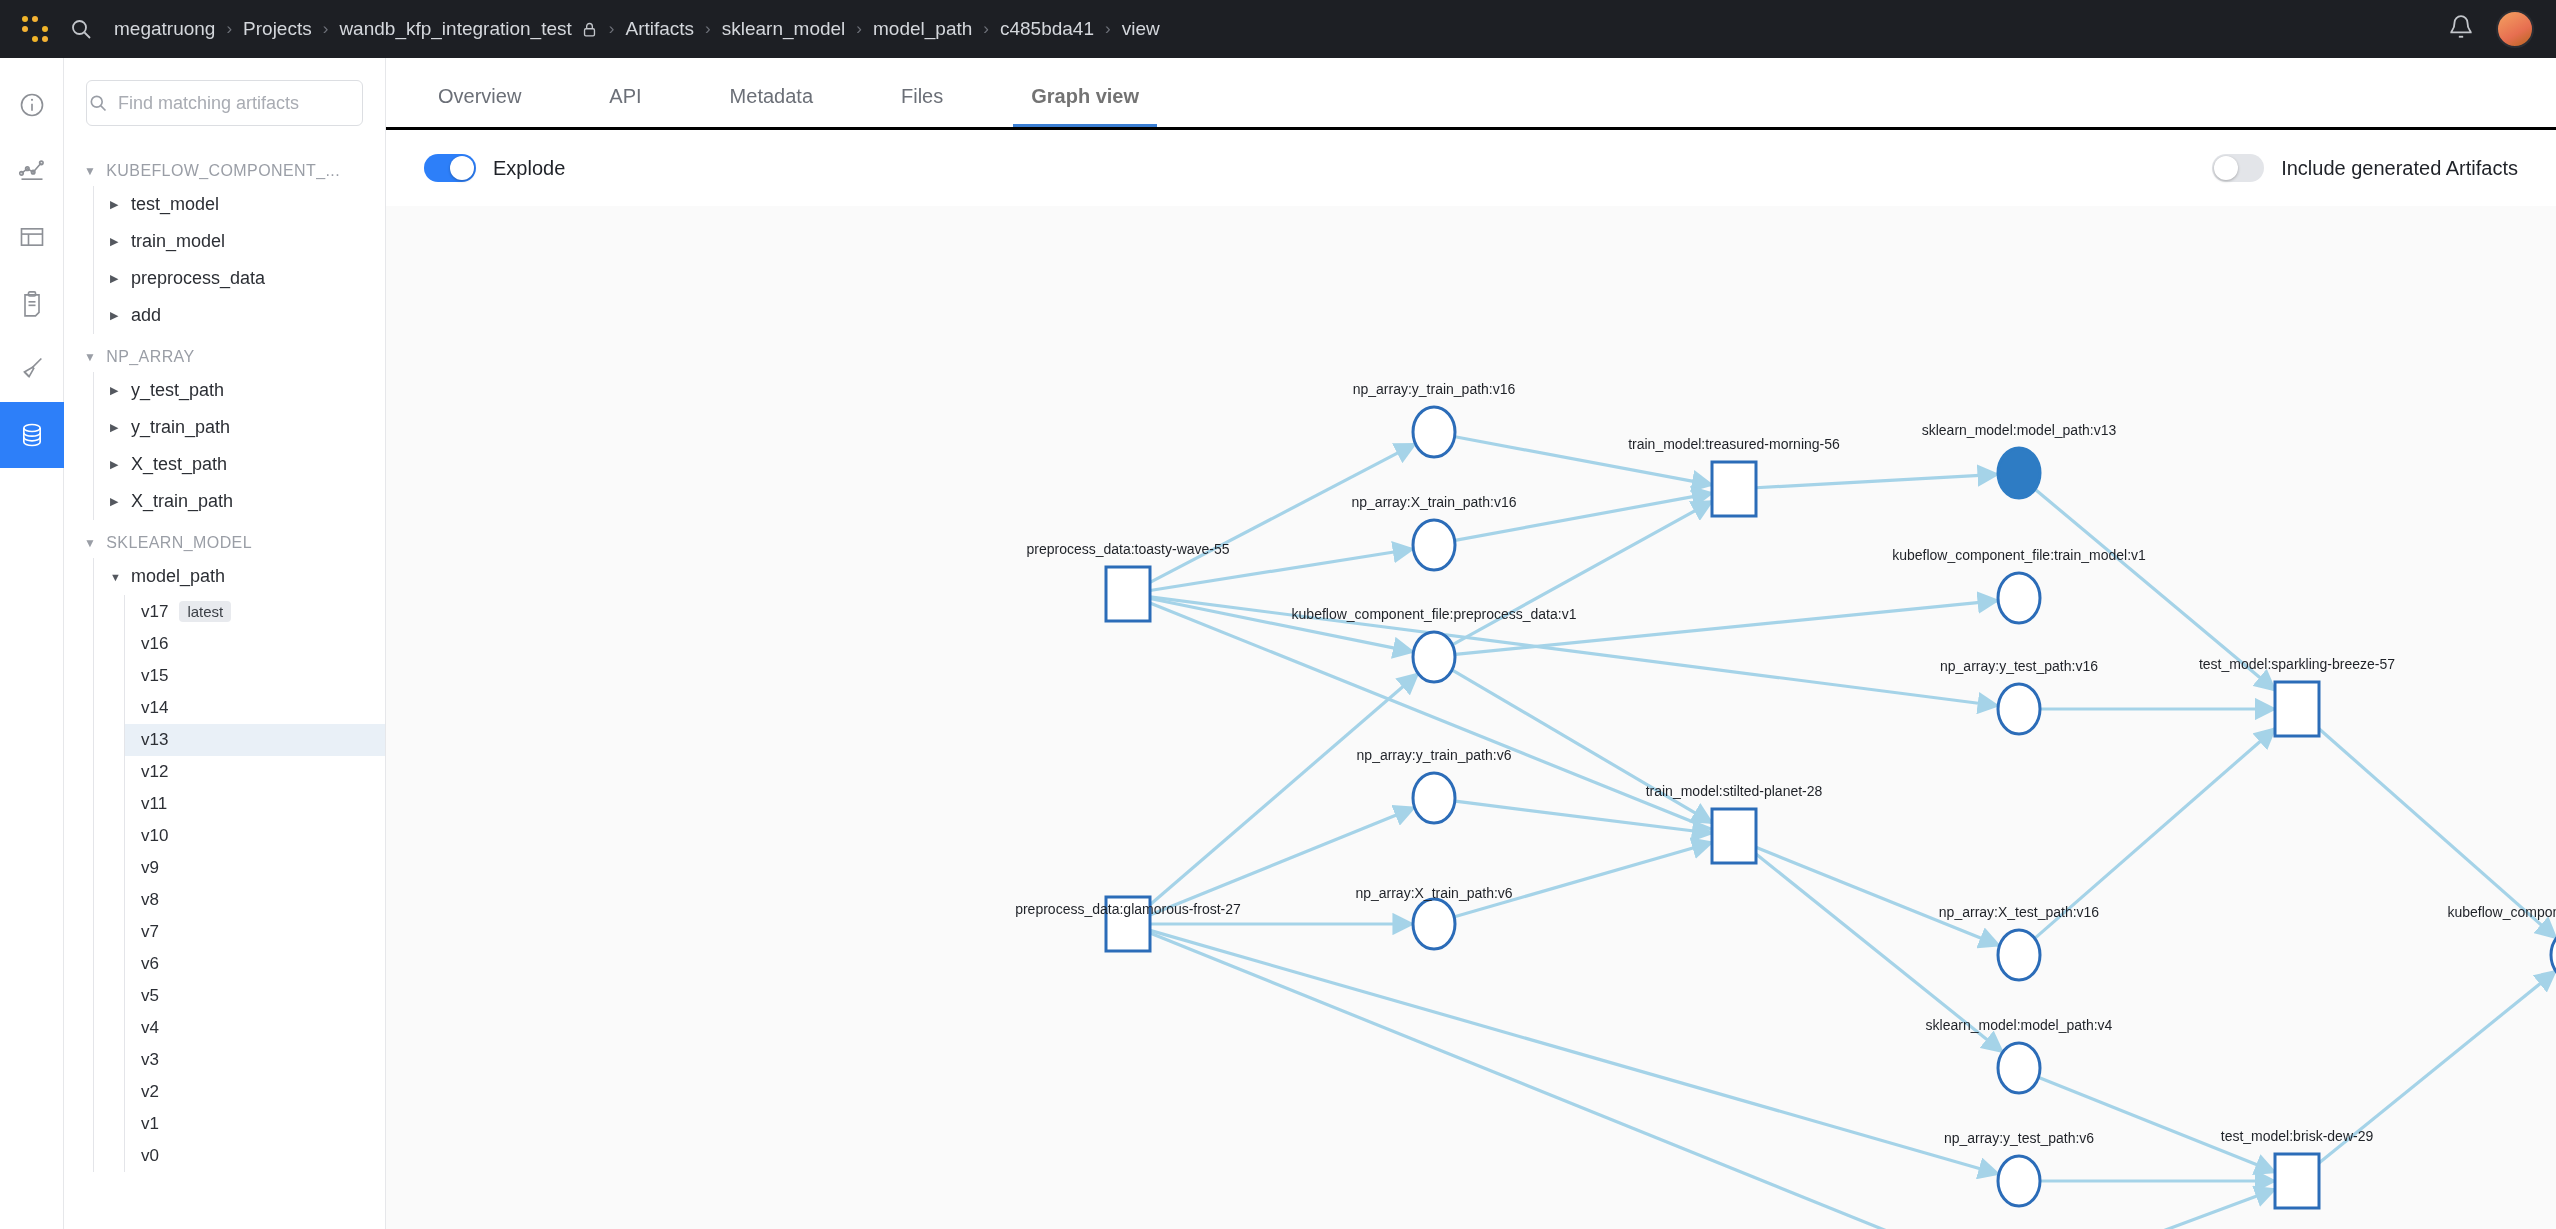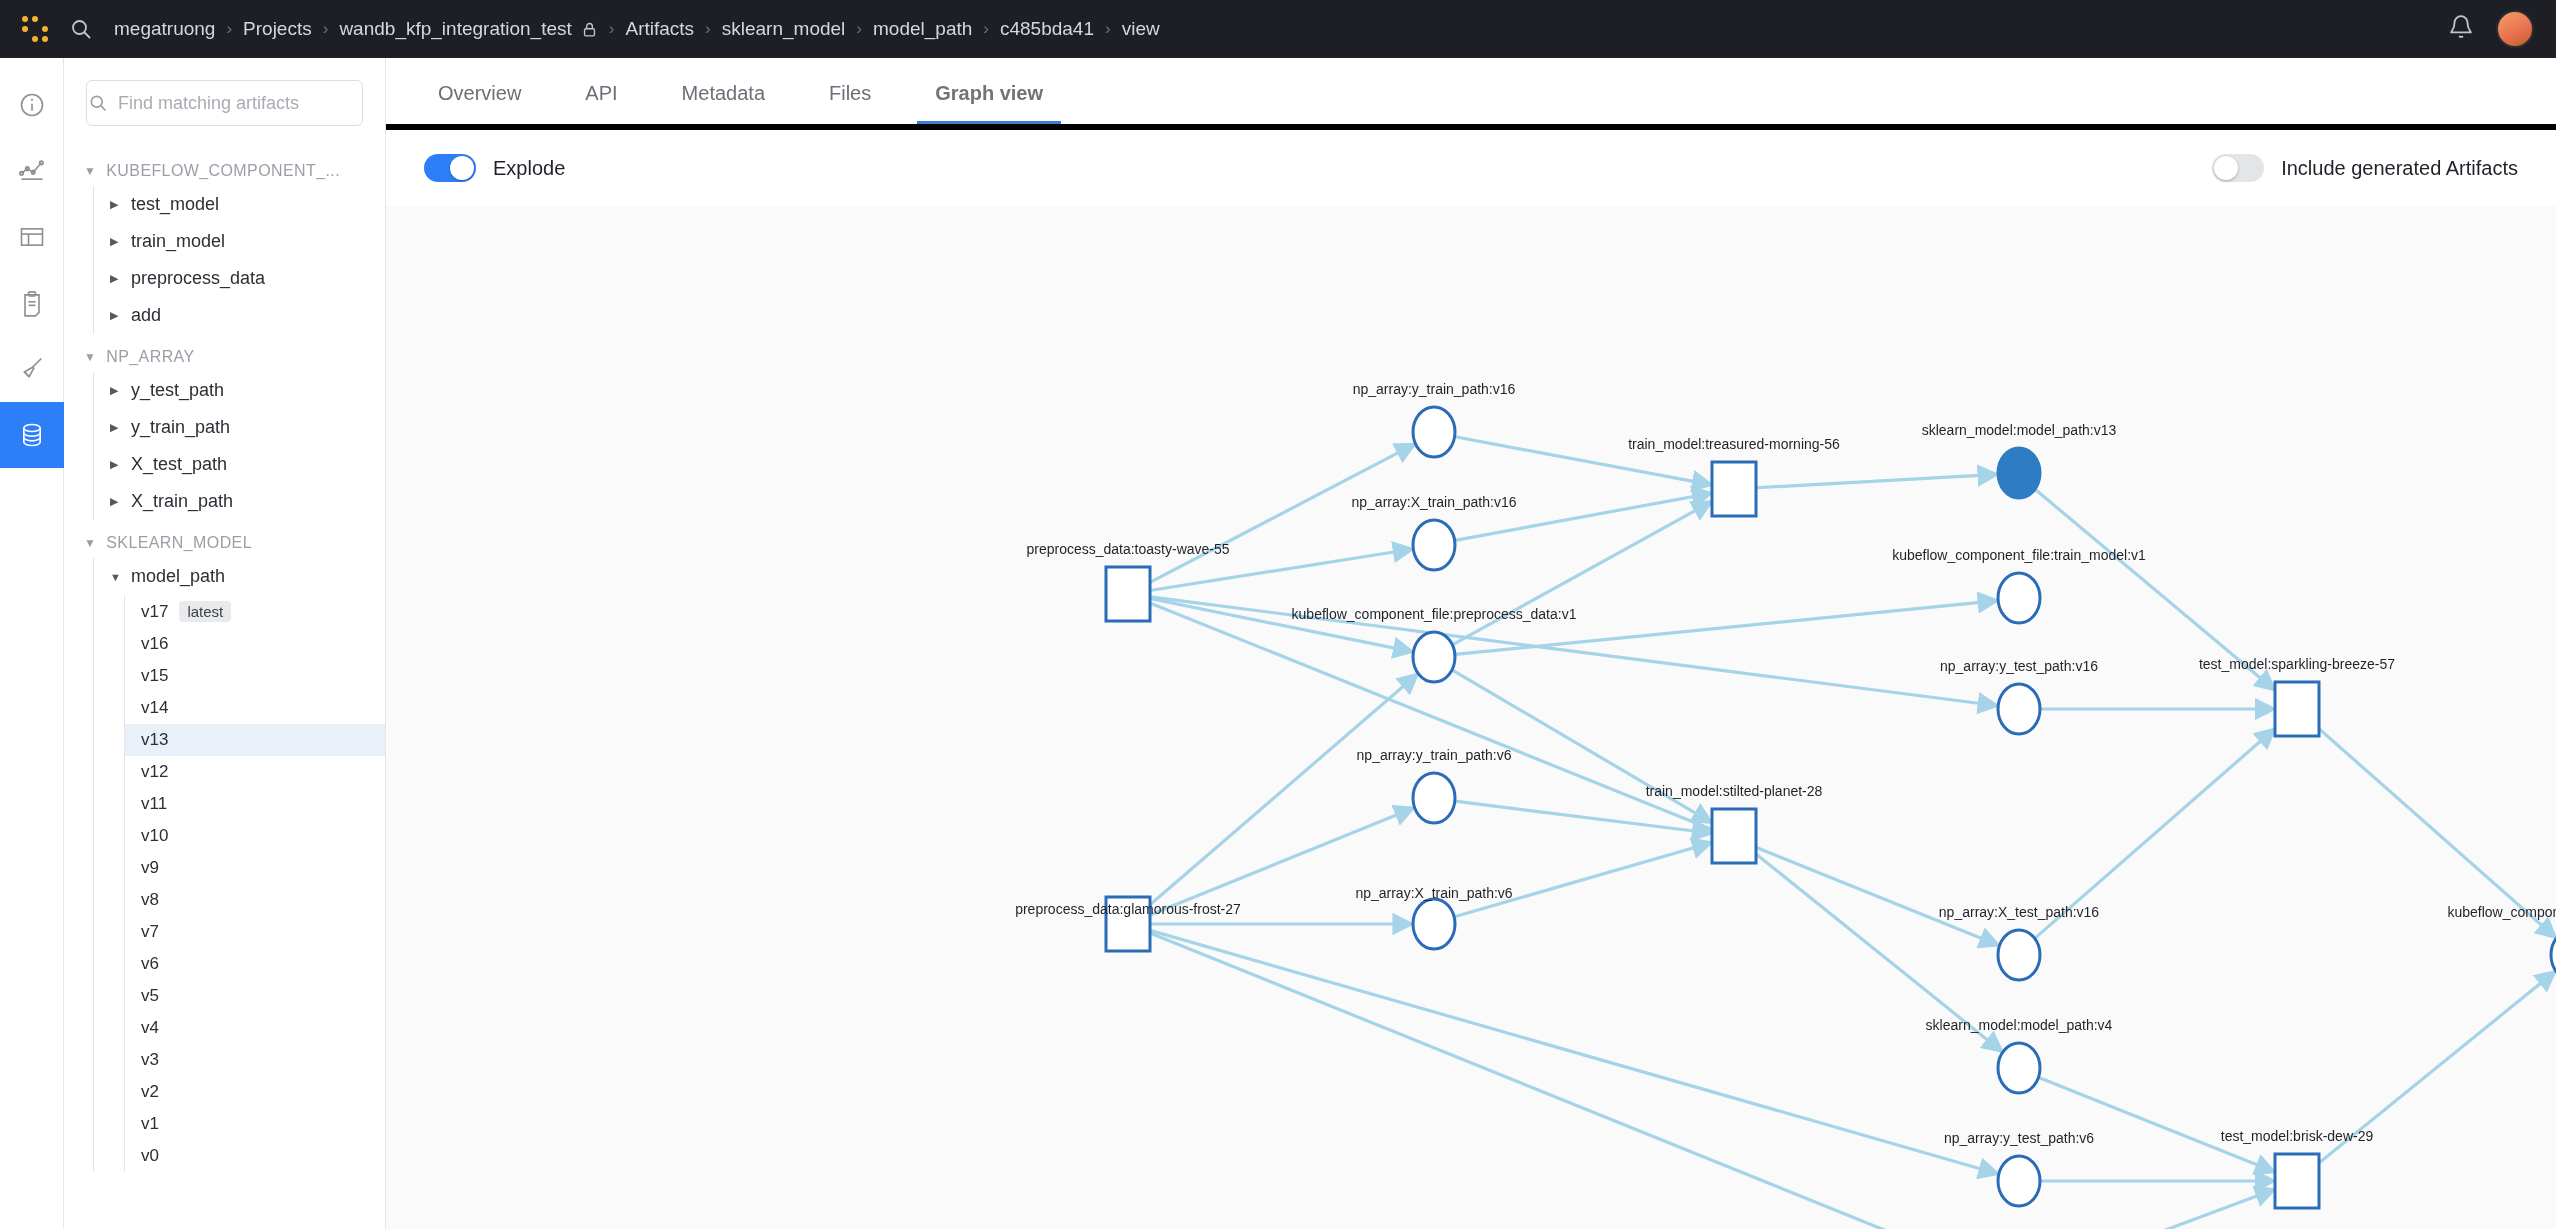--- a/index.html
+++ b/index.html
@@ -116,22 +116,23 @@
   }
 
   
   .main {
     position: absolute; top: 58px; left: 386px;
     width: 2170px; height: 1171px;
     background: #ffffff;
   }
   .tabs {
     height: 72px; display: flex; align-items: flex-end;
-    border-bottom: 6px solid #000000;
+    border-bottom: 3px solid #000000;
     padding-left: 34px;
+    gap: 24px;
   }
   .tab {
     font-size: 20px; color: #6b6f77;
     padding: 0 18px 16px 18px; margin-right: 28px;
     cursor: pointer; border-bottom: 3px solid transparent;
   }
   .tab.active { color: #737373; font-weight: bold; border-bottom-color: #3b7fd4; }
 
   .controls {
     height: 76px; display: flex; align-items: center;

